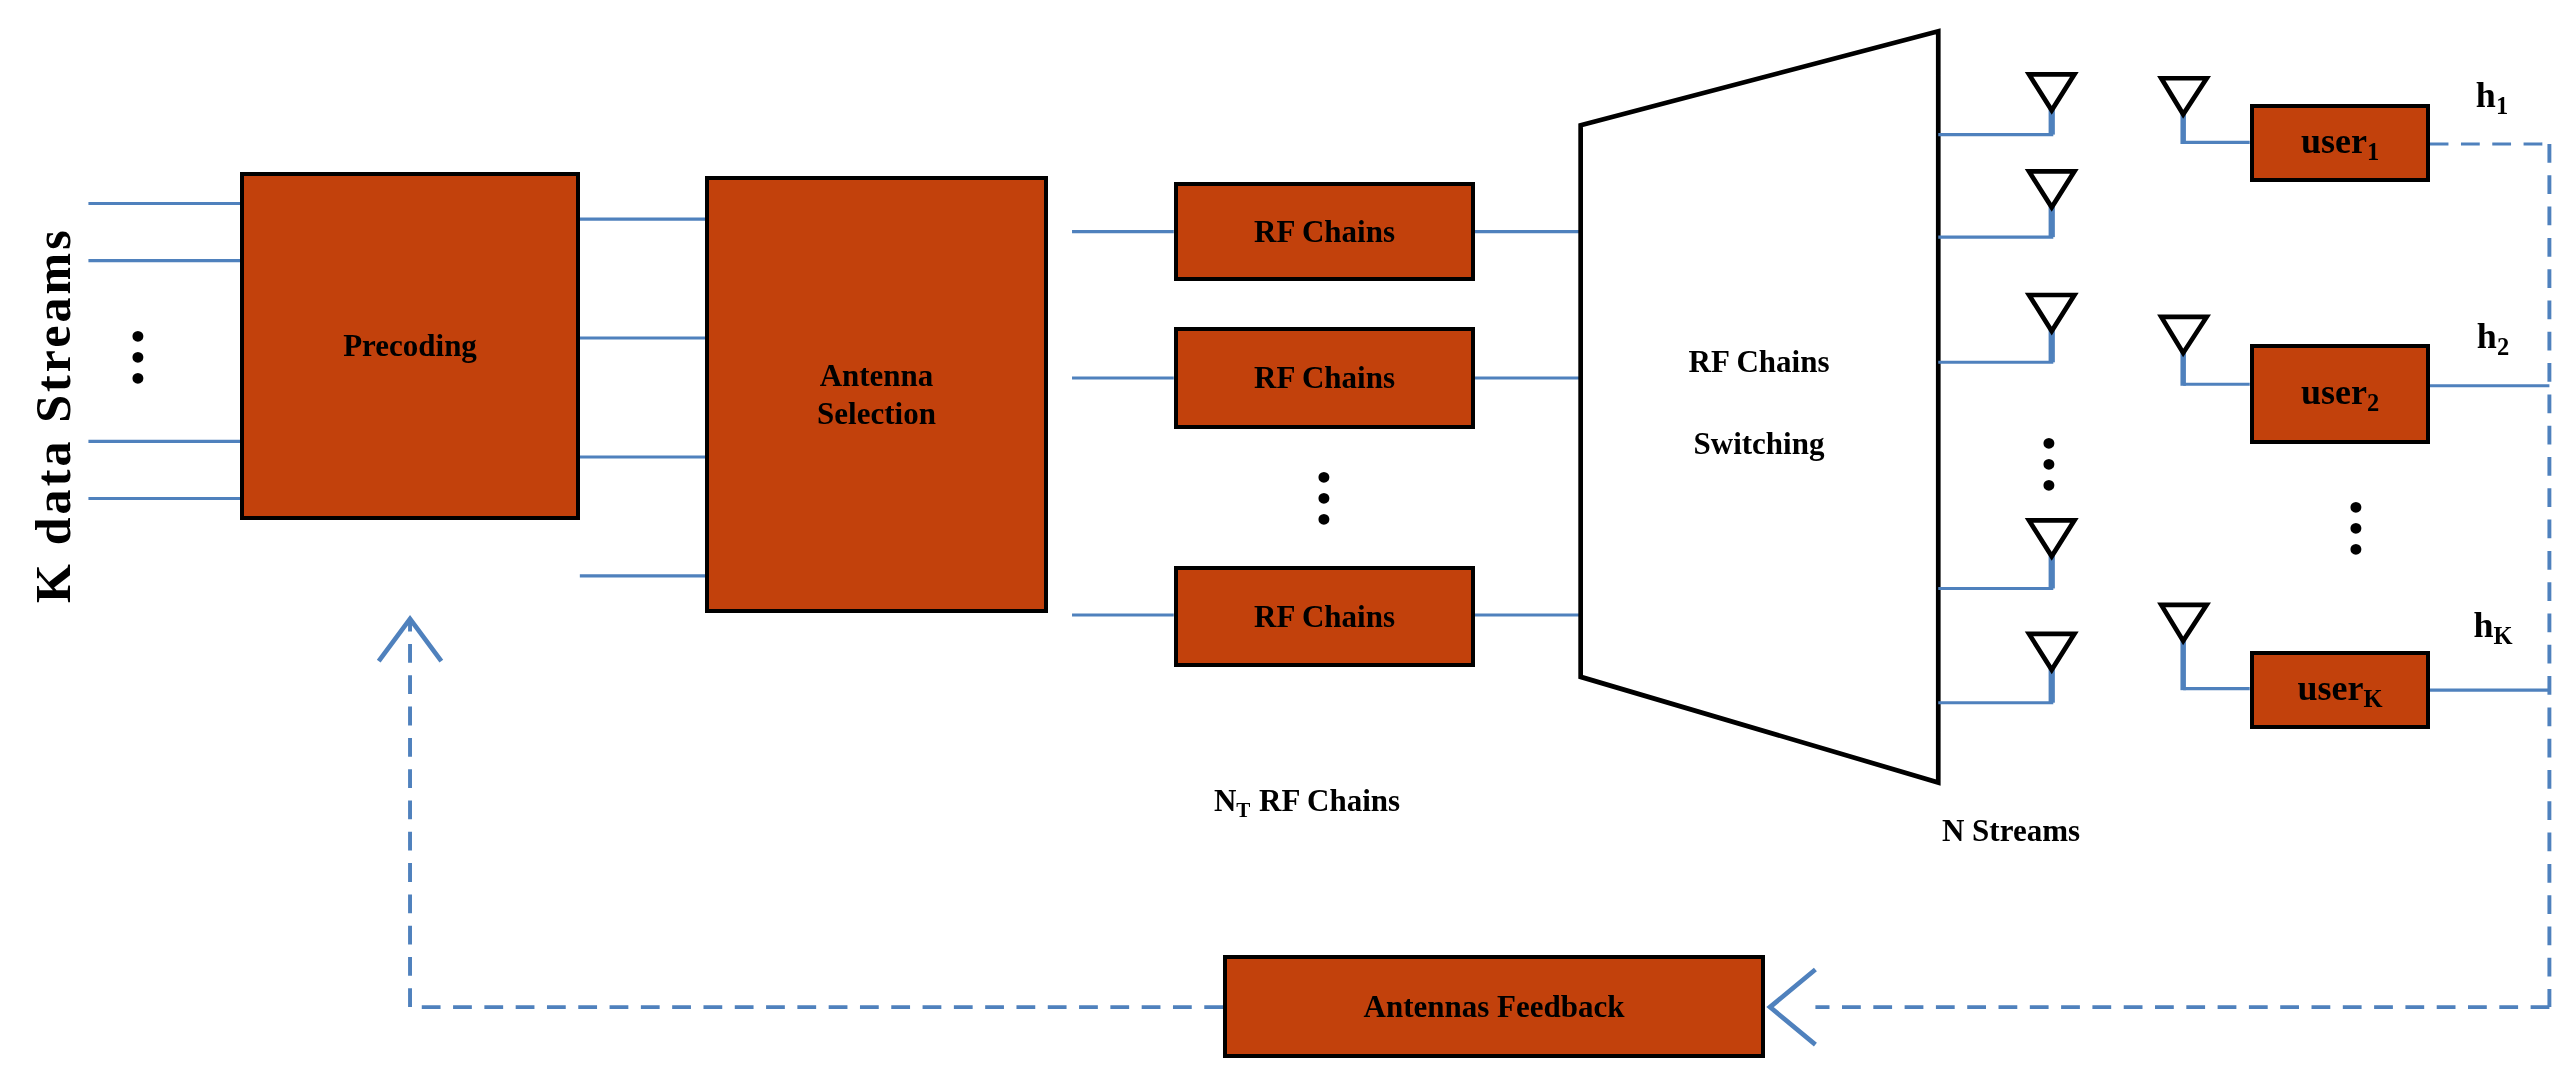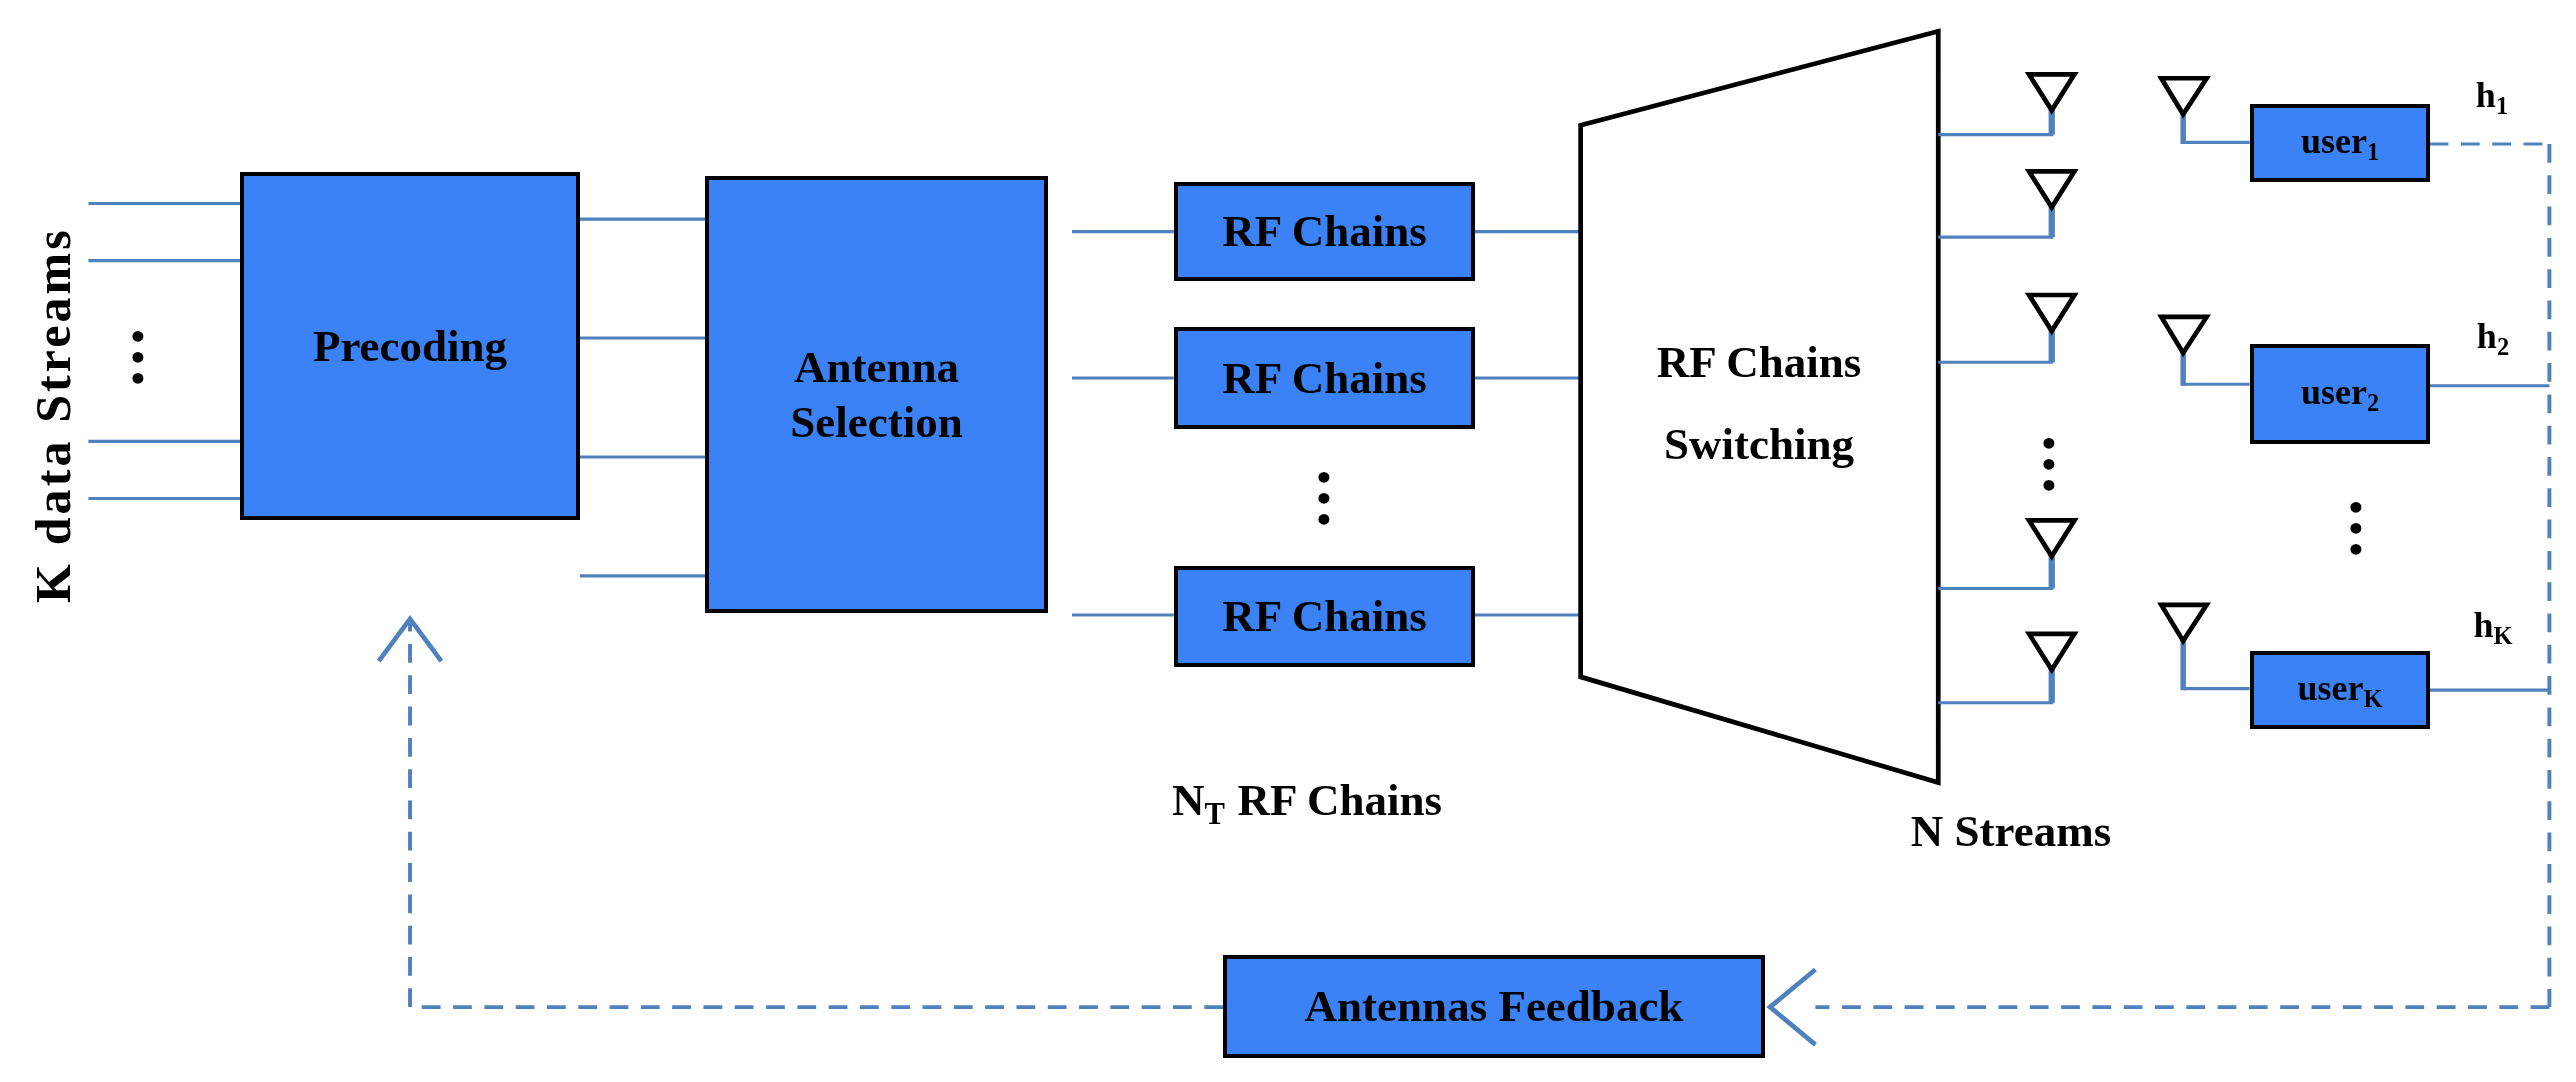--- a/index.html
+++ b/index.html
@@ -9,36 +9,36 @@
     background:#ffffff;
     font-family:"Liberation Serif","DejaVu Serif",serif;
     color:#000;
     overflow:hidden;
   }
   #lines{position:absolute;left:0;top:0;}
   .blk{
     position:absolute;
     box-sizing:border-box;
     border:4.7px solid #000;
-    background:#3b82f6;
+    background:#c2410c;
     display:flex;
     flex-direction:column;
     align-items:center;
     justify-content:center;
     font-weight:bold;
     text-align:center;
     line-height:1.22;
   }
   .lbl{
     position:absolute;
     font-weight:bold;
     white-space:nowrap;
     transform:translate(-50%,-50%);
   }
-  .f58{font-size:45px;}
+  .f58{font-size:31px;}
   .f54{font-size:36px;}
   sub{font-size:0.68em;vertical-align:-0.28em;font-weight:bold;}
   .nt-rest{margin-left:0.28em;}
   .dots{
     position:absolute;
     transform:translate(-50%,-50%);
     font-family:"DejaVu Sans",sans-serif;
     font-weight:bold;
     font-size:31px;
     line-height:21px;

